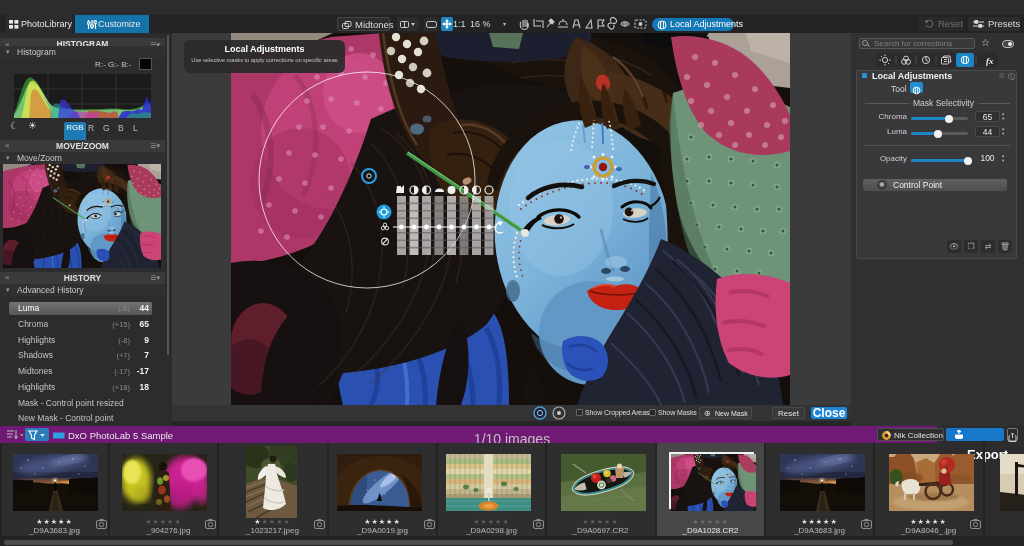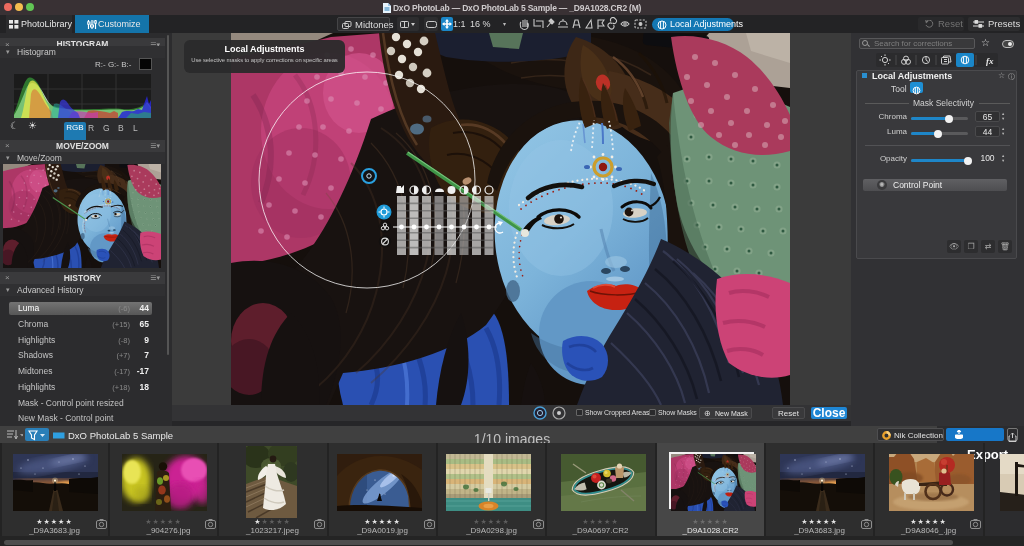--- a/index.html
+++ b/index.html
@@ -39,21 +39,21 @@
   border-radius:6px; text-align:center; }
 #tooltip .t1 { margin-top:4px; color:#fff; font-size:9px; font-weight:bold; }
 #tooltip .t2 { margin-top:3px; color:#c0c0c0; font-size:5.9px; white-space:nowrap; letter-spacing:-0.1px; }
 #cbar { left:0px; top:372px; width:679px; height:16px; background:#333335; }
 #cstrip { left:0px; top:388px; width:679px; height:5px; background:#262628; }
 
 
 #rightpanel { left:851px; top:33px; width:173px; height:393px; background:#313134; }
 
 
-#fsheader { left:0; top:426px; width:937px; height:17px; background:#404040; }
+#fsheader { left:0; top:426px; width:937px; height:17px; background:#701a75; }
 #filmstrip { left:0; top:443px; width:940px; height:93px; background:#2e2e2e; }
 #bottomstrip { left:0; top:536px; width:1024px; height:10px; background:#242424; }
 #scrollthumb { left:4px; top:540px; width:949px; height:5px; background:#4e4e4e; border-radius:3px; }
 .fname { color:#b8b8b8; font-size:8px; text-align:center; top:83px; width:109px; }
 .stars { top:75px; width:109px; text-align:center; font-size:7px; letter-spacing:1px; color:#e6e6e6; }
 .cell-div { top:0; width:2px; height:93px; background:#232323; }
 .hrow { left:9px; width:143px; height:13px; line-height:13px; color:#c4c4c4; font-size:8.5px; }
 .hrow span { margin-left:9px; }
 .hrow i { position:absolute; right:22px; font-style:normal; color:#8a8a8a; font-size:7.5px; }
 .hrow b { position:absolute; right:3px; color:#f0f0f0; font-size:8.5px; }
@@ -603,31 +603,20 @@
       <symbol id="thTen" viewBox="0 0 85 57">
         <rect width="85" height="57" fill="#d8cbb4"></rect>
         <rect width="85" height="20" fill="#e4dac6"></rect>
         <path d="M0,38 C20,40 45,44 85,46 L85,57 L0,57 Z" fill="#26201a"></path>
         <rect x="15" y="8" width="3" height="34" fill="#1c1610"></rect>
         <path d="M18,10 L30,12 L30,14 L18,13 Z" fill="#1c1610"></path>
       </symbol>
     </defs>
   </svg>
 
-  <div id="titlebar" class="abs">
-    <div class="abs tl" style="left:4px; background:#ee6a5f;"></div>
-    <div class="abs tl" style="left:15px; background:#f5bd4f;"></div>
-    <div class="abs tl" style="left:26px; background:#61c554;"></div>
-    <div id="title" class="abs"><svg width="8" height="10" viewBox="0 0 8 10" style="vertical-align:-2px">
-          <path d="M0,0 H5 L8,3 V10 H0 Z" fill="#e8f4fc"></path>
-          <path d="M5,0 L8,3 H5 Z" fill="#9ec8e8"></path>
-          <rect x="1.5" y="4.5" width="5" height="1" fill="#2a7fb8"></rect>
-          <rect x="1.5" y="6.5" width="5" height="1" fill="#2a7fb8"></rect>
-        </svg> DxO PhotoLab — DxO PhotoLab 5 Sample — _D9A1028.CR2 (M)</div>
-  </div>
 
   <div id="toolbar" class="abs">
     <div id="tabPL" class="abs tab">PhotoLibrary</div>
     <div id="tabCU" class="abs tab">Customize</div>
     <svg class="abs" style="left:9px; top:5px;" width="10" height="9" viewBox="0 0 10 9">
       <g fill="#e8e8e8">
           <rect x="0" y="0" width="4" height="3.6"></rect>
           <rect x="5.4" y="0" width="4" height="3.6"></rect>
           <rect x="0" y="5" width="4" height="3.6"></rect>
           <rect x="5.4" y="5" width="4" height="3.6"></rect>

